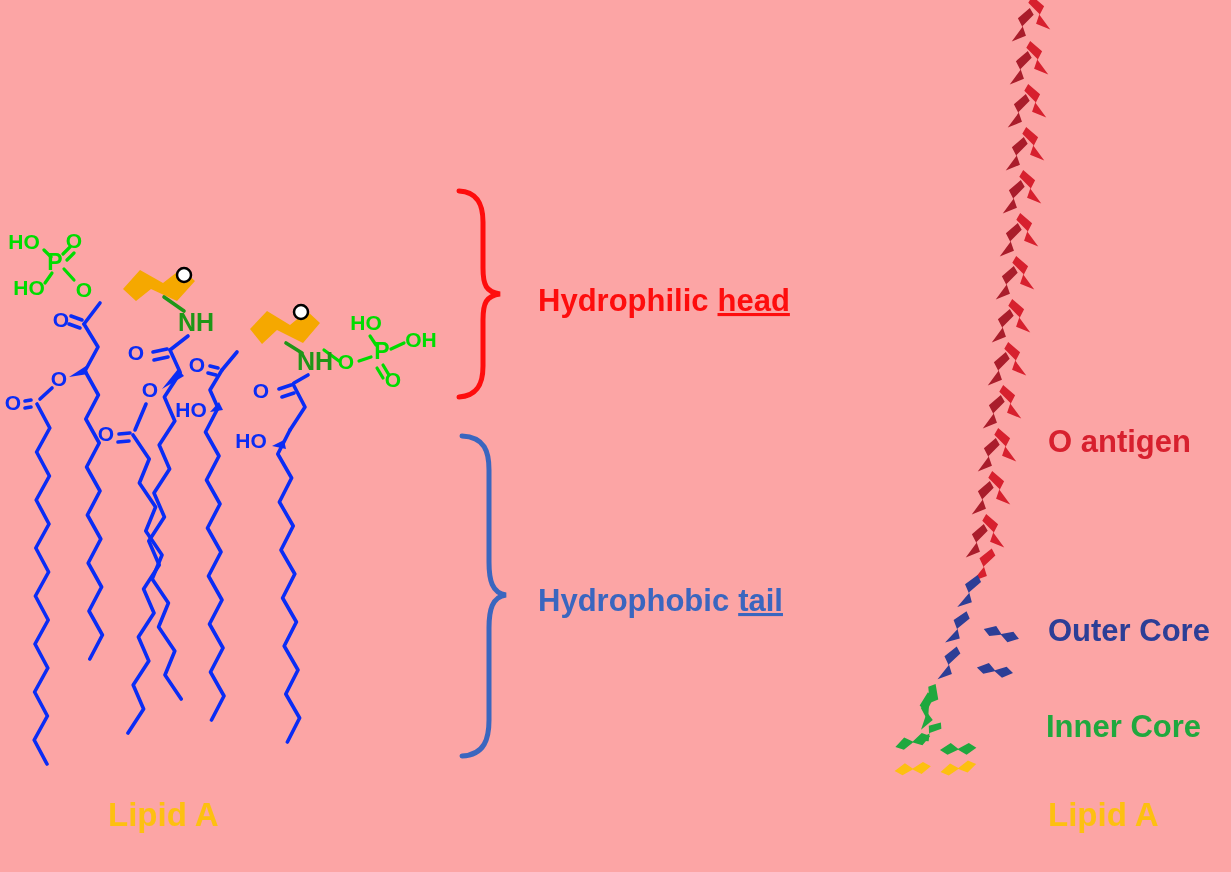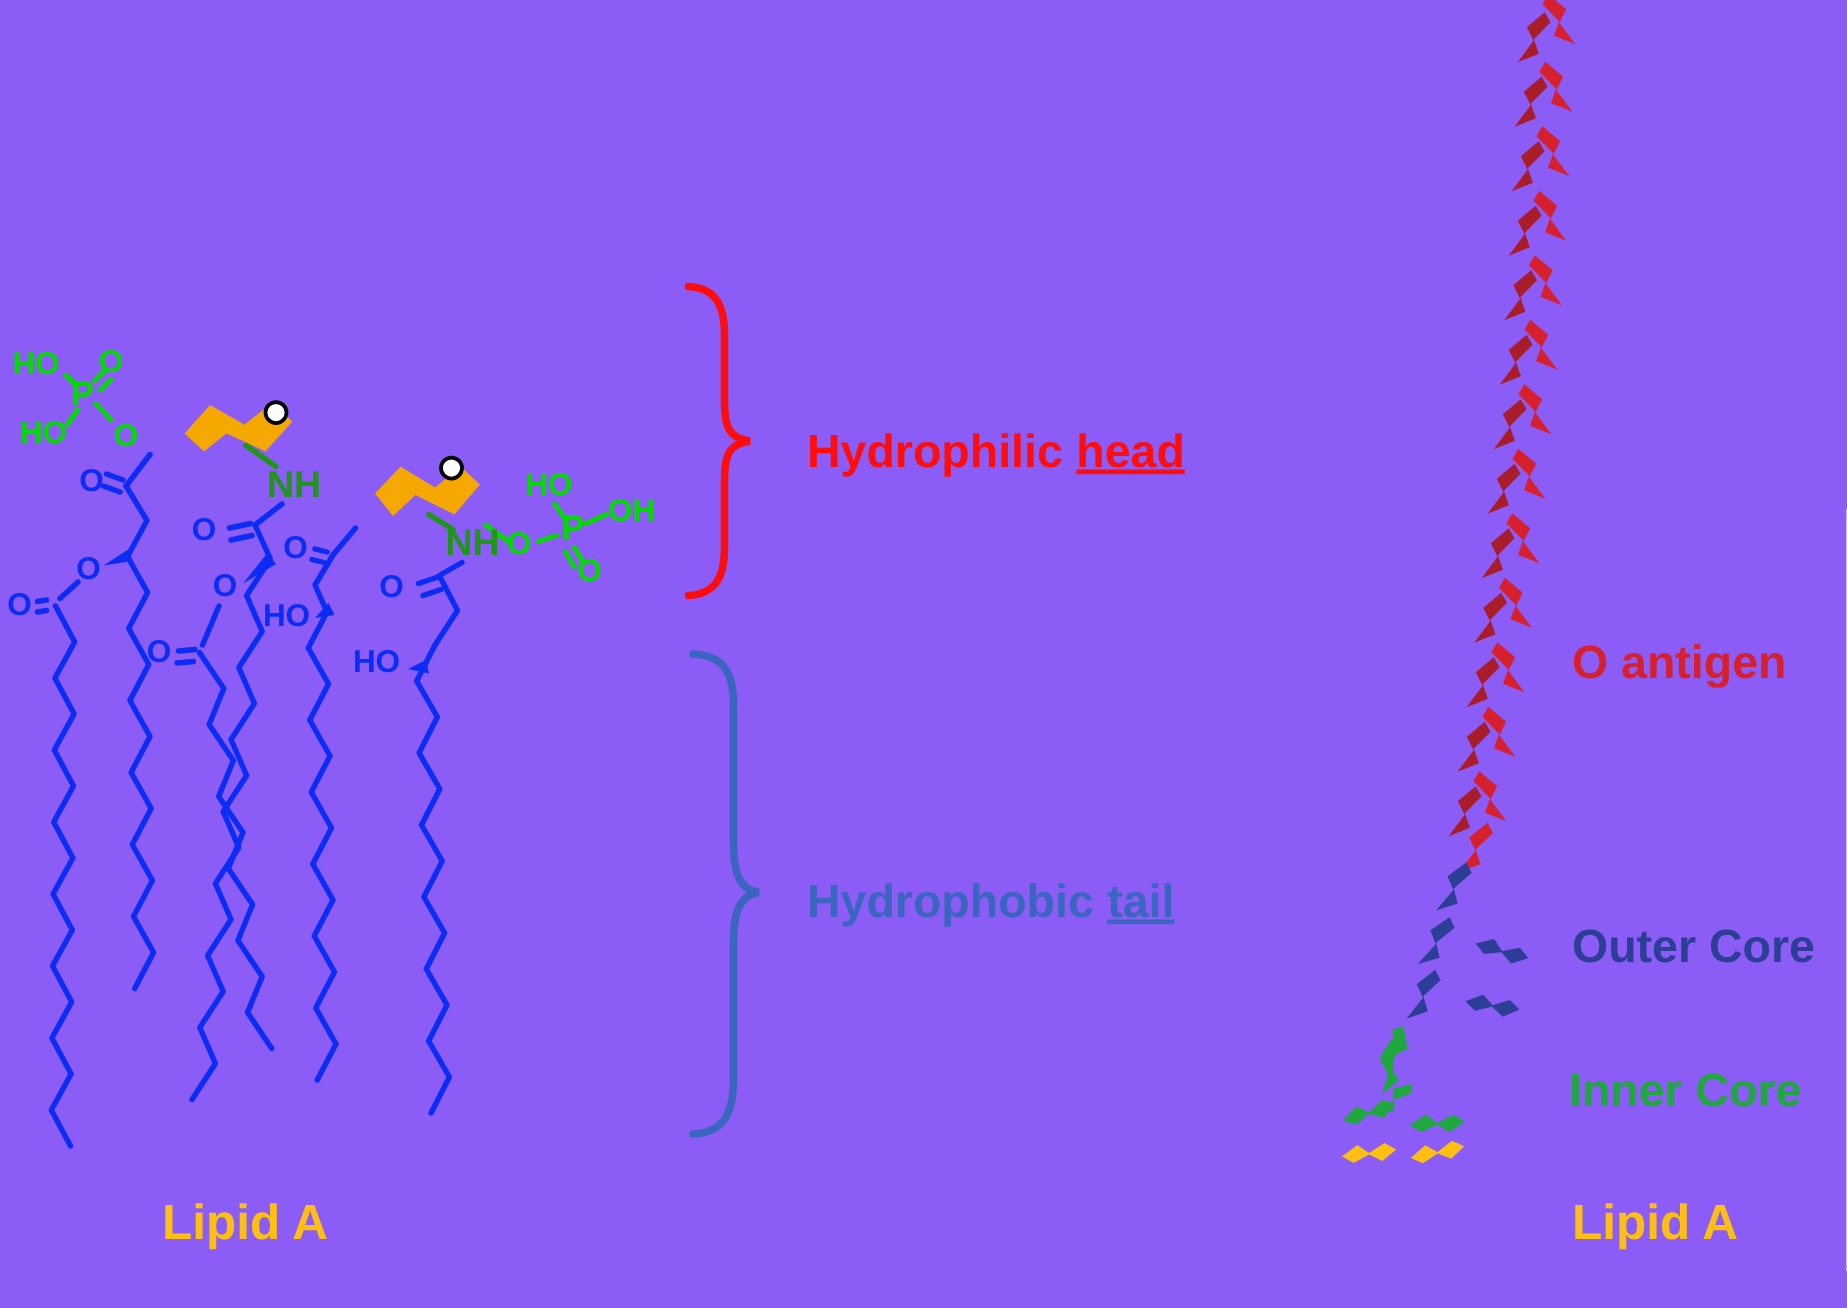--- a/index.html
+++ b/index.html
@@ -1,17 +1,17 @@
 <!DOCTYPE html>
 <html style="--mol-blue: #0a2cf5; --phos-green: #00dc00; --amine-green: #1e9617; --sugar: #f5a800;"><head>
 <meta charset="utf-8">
 <style>
   html,body { margin:0; padding:0; background:#ffffff; }
   body { font-family:"Liberation Sans", sans-serif; }
-  #stage { position:relative; width:1231px; height:872px; background:#8b5cf6; overflow:hidden; }
+  #stage { position:relative; width:1231px; height:872px; background:#fca5a5; overflow:hidden; }
   svg { display:block; }
   .atom { font-family:"Liberation Sans", sans-serif; font-weight:bold; text-anchor:middle; }
   .bond { stroke:var(--mol-blue); stroke-width:3.6; fill:none; stroke-linecap:round; stroke-linejoin:round; }
   .gbond { stroke:var(--phos-green); stroke-width:3.2; fill:none; stroke-linecap:round; }
   .nbond { stroke:var(--amine-green); stroke-width:3.6; fill:none; stroke-linecap:round; }
   .wedge { fill:var(--mol-blue); }
   .chain { stroke:var(--mol-blue); stroke-width:3.6; fill:none; stroke-linejoin:round; stroke-linecap:round; }
   .sugar { fill:var(--sugar); }
   .anomer { fill:#ffffff; stroke:#000000; stroke-width:2.5; }
   .brace { fill:none; stroke-width:5; stroke-linecap:round; }

